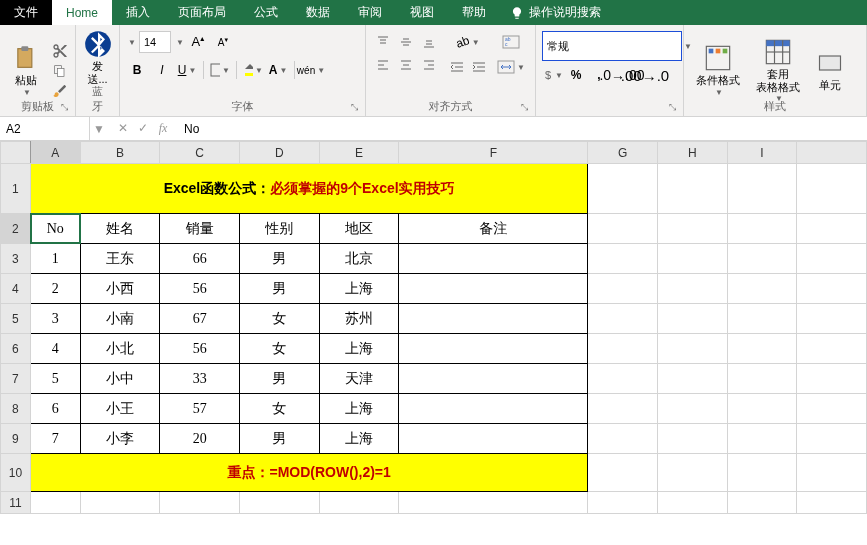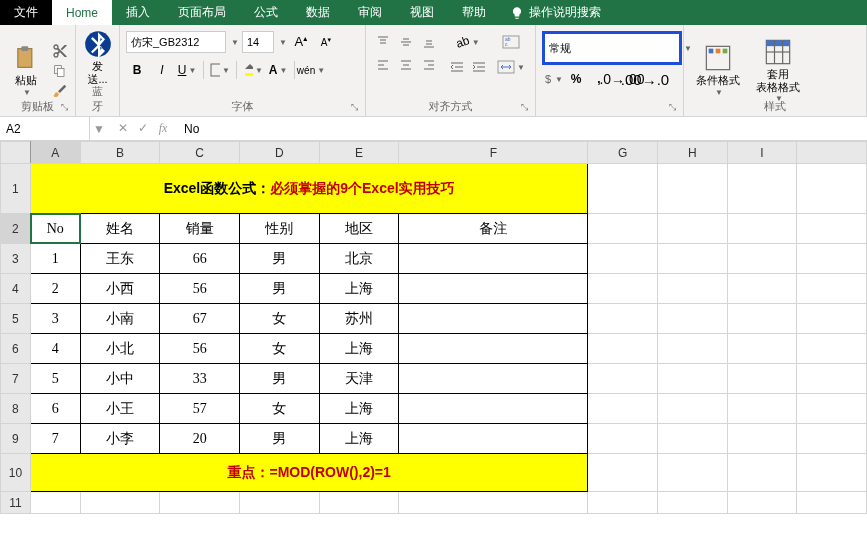--- a/index.html
+++ b/index.html
@@ -17,21 +17,21 @@
 .big-btn .icon{width:28px;height:28px;margin-bottom:2px}
 .big-btn-label{font-size:11px;text-align:center;line-height:1.2}
 .small-btns{display:flex;flex-direction:column;gap:2px;justify-content:center}
 .small-btn{width:20px;height:18px;cursor:pointer;display:flex;align-items:center;justify-content:center}
 .font-row{display:flex;gap:3px;align-items:center;margin-bottom:3px}
 .font-select{border:1px solid #ccc;background:#fff;height:22px;padding:0 4px;font-size:11px}
 .font-name{width:100px}
 .font-size{width:32px}
 .icon-btn{width:22px;height:22px;display:flex;align-items:center;justify-content:center;cursor:pointer;border:1px solid transparent}
 .align-grid{display:grid;grid-template-columns:repeat(3,22px);gap:1px}
-.number-select{border:3px solid #1d4ed8;background:#fff;width:140px;height:22px;padding:14px 4px;font-size:11px}
+.number-select{border:1px solid #1d4ed8;background:#fff;width:140px;height:22px;padding:14px 4px;font-size:11px}
 .launcher{position:absolute;right:2px;bottom:2px;width:12px;height:12px;cursor:pointer;font-size:9px;color:#666}
 .formula-bar{display:flex;height:24px;border-bottom:1px solid #d4d4d4;align-items:center;background:#fff}
 .name-box{width:90px;border-right:1px solid #d4d4d4;padding:0 6px;height:100%;display:flex;align-items:center;font-size:12px}
 .name-box-dd{width:18px;display:flex;align-items:center;justify-content:center;color:#999}
 .fb-btns{display:flex;gap:2px;padding:0 6px;color:#999}
 .fb-btn{width:18px;text-align:center;cursor:pointer}
 .fx-label{font-style:italic;font-family:serif;cursor:pointer}
 .formula-input{flex:1;padding:0 6px;border:none;outline:none;font-size:12px}
 .sheet-area{position:relative;overflow:auto}
 .grid-table{border-collapse:collapse;table-layout:fixed}
@@ -120,21 +120,20 @@
           <path fill="#fff" d="M12 2v8.6L7.4 6 6 7.4 11.6 13 6 18.6 7.4 20 12 15.4V24l6-6-4.6-4.6L18 8l-6-6zm2 4.8L15.6 8 14 9.6V6.8zm0 10.4V13.6L15.6 15 14 17.2z"></path>
         </svg>
       <span class="big-btn-label">发送...</span>
     </div>
     <div class="ribbon-group-label">蓝牙</div>
   </div>
 
   <div class="ribbon-group" style="width:246px">
     <div style="display:flex;flex-direction:column;gap:3px;padding-top:3px">
       <div class="font-row">
-        <input class="font-select font-name" value="仿宋_GB2312" style="">
         <span class="dd-arrow">▼</span>
         <input class="font-select font-size" value="14" style="">
         <span class="dd-arrow">▼</span>
         <div class="icon-btn">
             <span style="font-size:13px">A<sup style="font-size:8px">▴</sup></span>
           </div>
         <div class="icon-btn">
             <span style="font-size:10px">A<sup style="font-size:7px">▾</sup></span>
           </div>
       </div>
@@ -318,20 +317,26 @@
         <svg class="icon" viewBox="0 0 24 24">
             <rect x="2" y="2" width="20" height="20" fill="none" stroke="#666"></rect>
             <rect x="2" y="2" width="20" height="5" fill="#4472c4"></rect>
             <line x1="2" y1="12" x2="22" y2="12" stroke="#666"></line>
             <line x1="9" y1="2" x2="9" y2="22" stroke="#666"></line>
             <line x1="16" y1="2" x2="16" y2="22" stroke="#666"></line>
           </svg>
         <span class="big-btn-label" style="white-space:pre">套用
 表格格式</span>
           <span class="dd-arrow">▼</span>
+      </div>
+      <div class="big-btn">
+        <svg class="icon" viewBox="0 0 24 24">
+            <rect x="3" y="6" width="18" height="12" fill="#e8e8e8" stroke="#666"></rect>
+          </svg>
+        <span class="big-btn-label">单元</span>
       </div>
     </div>
     <div class="ribbon-group-label">样式</div>
   </div>
 </div>
 
 <div class="formula-bar">
   <div class="name-box">A2</div>
   <div class="name-box-dd">▼</div>
   <div class="fb-btns">

